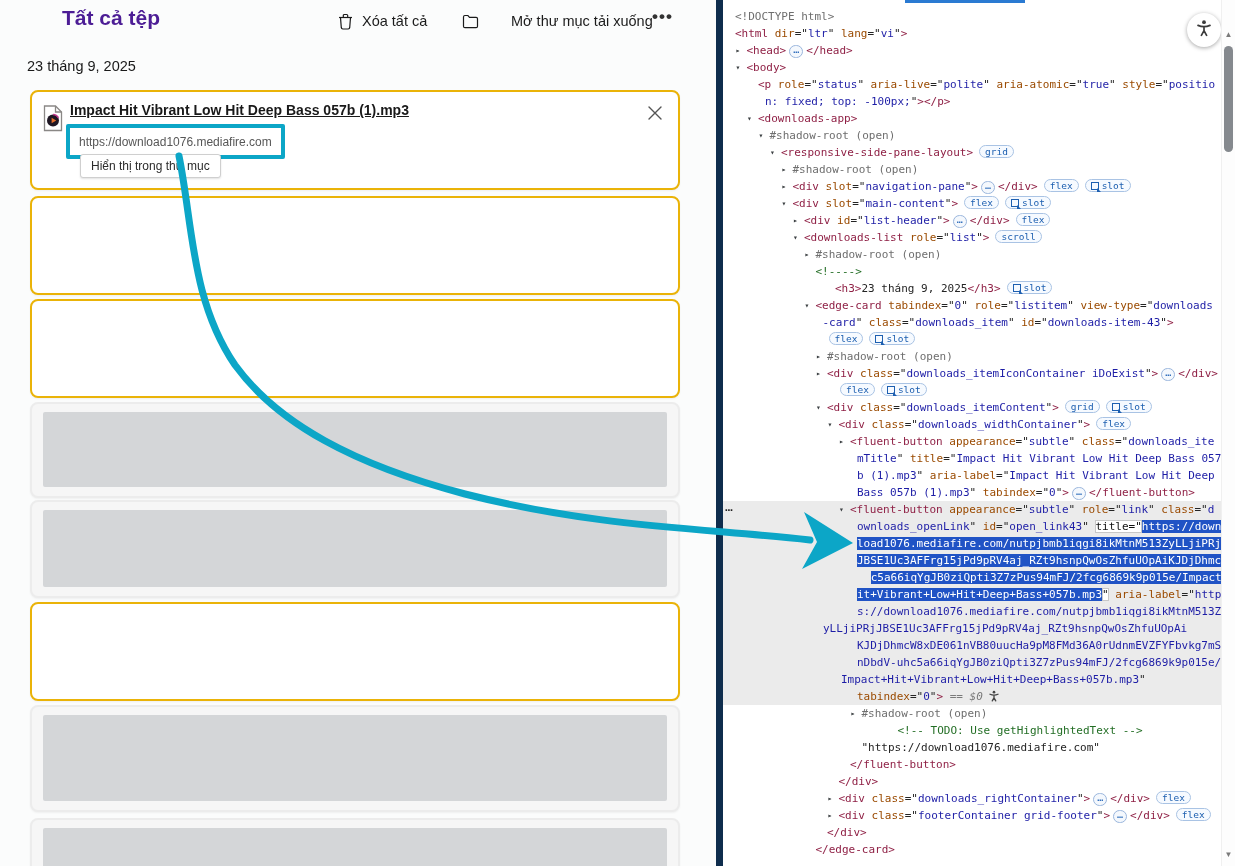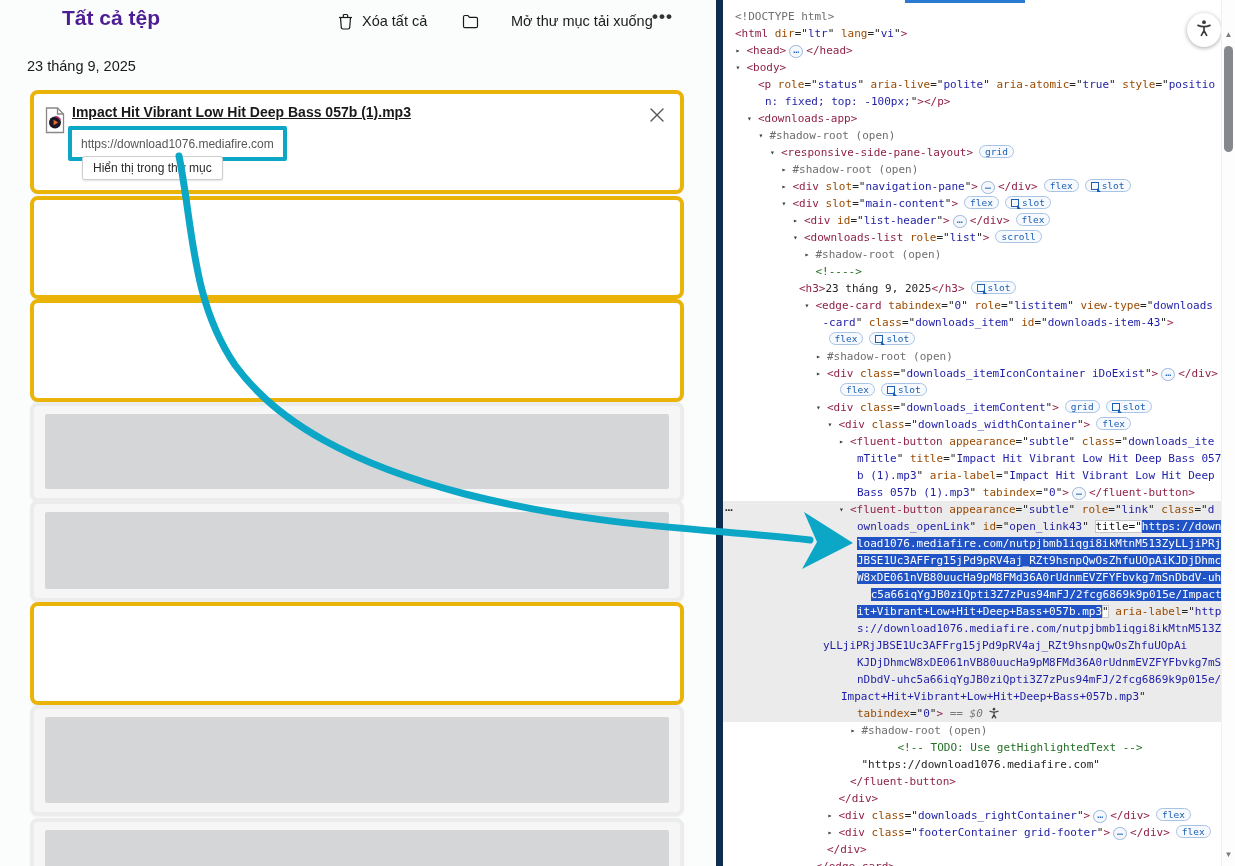--- a/index.html
+++ b/index.html
@@ -10,21 +10,21 @@
   .left-panel{position:absolute;left:0;top:0;width:716px;height:866px;background:#fbfcfc;}
   .page-title{position:absolute;left:30px;top:6px;font-size:21px;font-weight:700;color:#4c1d95;margin-left:32px;}
   .tb-btn{position:absolute;top:8px;display:flex;align-items:center;gap:9px;height:26px;
           font-size:14.5px;color:#1b1b1b;cursor:pointer;background:none;border:none;padding:0;}
   .tb-btn svg{display:block;}
   .btn-delete{left:338px;}
   .btn-openfolder{left:462px;gap:32px;}
   .btn-more{left:652px;top:4px;font-size:17px;font-weight:700;color:#333;letter-spacing:1px;}
   .date-header{position:absolute;left:27px;top:58px;font-size:14.5px;color:#1a1a1a;}
 
-  .card{position:absolute;left:30px;width:646px;background:#fff;border:4px solid #eab308;
+  .card{position:absolute;left:30px;width:646px;background:#fff;border:2px solid #eab308;
         border-radius:8px;box-shadow:0 1px 2px rgba(0,0,0,.05);}
   .card.gray{background:#f6f6f6;border-color:#ececec;}
   .sk-inner{position:absolute;left:11px;right:11px;top:8px;bottom:9px;background:#d4d6d8;border-radius:2px;}
 
   .item-card{top:90px;height:96px;}
   .file-icon{position:absolute;left:10px;top:13px;}
   .item-title{position:absolute;left:38px;top:10px;font-size:14px;font-weight:700;color:#191919;
               text-decoration:underline;cursor:pointer;white-space:nowrap;}
   .url-box{position:absolute;left:34px;top:32px;border:4px solid #0ca6c7;border-radius:2px;
            background:#fff;padding:4px 9px 5px 9px;}
@@ -168,38 +168,37 @@
       <div class="tl" style="padding-left: 35px;"><span class="arr" style="left: 24px;">▾</span><span class="seg-t">&lt;downloads-app&gt;</span></div>
       <div class="tl" style="padding-left: 46.5px;"><span class="arr" style="left: 35.5px;">▾</span><span class="seg-g">#shadow-root (open)</span></div>
       <div class="tl" style="padding-left: 58px;"><span class="arr" style="left: 47px;">▾</span><span class="seg-t">&lt;responsive-side-pane-layout&gt;</span><span class="badge">grid</span></div>
       <div class="tl" style="padding-left: 69.5px;"><span class="arr" style="left: 58.5px;">▸</span><span class="seg-g">#shadow-root (open)</span></div>
       <div class="tl" style="padding-left: 69.5px;"><span class="arr" style="left: 58.5px;">▸</span><span class="seg-t">&lt;div</span><span class="seg-a"> slot</span><span class="seg-p">="</span><span class="seg-v">navigation-pane</span><span class="seg-p">"</span><span class="seg-t">&gt;</span><span class="epill">…</span><span class="seg-t">&lt;/div&gt;</span><span class="badge">flex</span><span class="badge"><span class="slot-ico"></span>slot</span></div>
       <div class="tl" style="padding-left: 69.5px;"><span class="arr" style="left: 58.5px;">▾</span><span class="seg-t">&lt;div</span><span class="seg-a"> slot</span><span class="seg-p">="</span><span class="seg-v">main-content</span><span class="seg-p">"</span><span class="seg-t">&gt;</span><span class="badge">flex</span><span class="badge"><span class="slot-ico"></span>slot</span></div>
       <div class="tl" style="padding-left: 81px;"><span class="arr" style="left: 70px;">▸</span><span class="seg-t">&lt;div</span><span class="seg-a"> id</span><span class="seg-p">="</span><span class="seg-v">list-header</span><span class="seg-p">"</span><span class="seg-t">&gt;</span><span class="epill">…</span><span class="seg-t">&lt;/div&gt;</span><span class="badge">flex</span></div>
       <div class="tl" style="padding-left: 81px;"><span class="arr" style="left: 70px;">▾</span><span class="seg-t">&lt;downloads-list</span><span class="seg-a"> role</span><span class="seg-p">="</span><span class="seg-v">list</span><span class="seg-p">"</span><span class="seg-t">&gt;</span><span class="badge">scroll</span></div>
       <div class="tl" style="padding-left: 92.5px;"><span class="arr" style="left: 81.5px;">▸</span><span class="seg-g">#shadow-root (open)</span></div>
       <div class="tl" style="padding-left: 92.5px;"><span class="seg-c">&lt;!----&gt;</span></div>
-      <div class="tl" style="padding-left: 76px;"><span class="seg-t">&lt;h3&gt;</span><span class="seg-p">23 tháng 9, 2025</span><span class="seg-t">&lt;/h3&gt;</span><span class="badge"><span class="slot-ico"></span>slot</span></div>
+      <div class="tl" style="padding-left: 112px;"><span class="seg-t">&lt;h3&gt;</span><span class="seg-p">23 tháng 9, 2025</span><span class="seg-t">&lt;/h3&gt;</span><span class="badge"><span class="slot-ico"></span>slot</span></div>
       <div class="tl" style="padding-left: 92.5px;"><span class="arr" style="left: 81.5px;">▾</span><span class="seg-t">&lt;edge-card</span><span class="seg-a"> tabindex</span><span class="seg-p">="</span><span class="seg-v">0</span><span class="seg-p">"</span><span class="seg-a"> role</span><span class="seg-p">="</span><span class="seg-v">listitem</span><span class="seg-p">"</span><span class="seg-a"> view-type</span><span class="seg-p">="</span><span class="seg-v">downloads</span></div>
       <div class="tl" style="padding-left: 99.5px;"><span class="seg-v">-card</span><span class="seg-p">"</span><span class="seg-a"> class</span><span class="seg-p">="</span><span class="seg-v">downloads_item</span><span class="seg-p">"</span><span class="seg-a"> id</span><span class="seg-p">="</span><span class="seg-v">downloads-item-43</span><span class="seg-p">"</span><span class="seg-t">&gt;</span></div>
       <div class="tl" style="padding-left: 99.5px;"><span class="badge">flex</span><span class="badge"><span class="slot-ico"></span>slot</span></div>
       <div class="tl" style="padding-left: 104px;"><span class="arr" style="left: 93px;">▸</span><span class="seg-g">#shadow-root (open)</span></div>
       <div class="tl" style="padding-left: 104px;"><span class="arr" style="left: 93px;">▸</span><span class="seg-t">&lt;div</span><span class="seg-a"> class</span><span class="seg-p">="</span><span class="seg-v">downloads_itemIconContainer iDoExist</span><span class="seg-p">"</span><span class="seg-t">&gt;</span><span class="epill">…</span><span class="seg-t">&lt;/div&gt;</span></div>
       <div class="tl" style="padding-left: 111px;"><span class="badge">flex</span><span class="badge"><span class="slot-ico"></span>slot</span></div>
       <div class="tl" style="padding-left: 104px;"><span class="arr" style="left: 93px;">▾</span><span class="seg-t">&lt;div</span><span class="seg-a"> class</span><span class="seg-p">="</span><span class="seg-v">downloads_itemContent</span><span class="seg-p">"</span><span class="seg-t">&gt;</span><span class="badge">grid</span><span class="badge"><span class="slot-ico"></span>slot</span></div>
       <div class="tl" style="padding-left: 115.5px;"><span class="arr" style="left: 104.5px;">▾</span><span class="seg-t">&lt;div</span><span class="seg-a"> class</span><span class="seg-p">="</span><span class="seg-v">downloads_widthContainer</span><span class="seg-p">"</span><span class="seg-t">&gt;</span><span class="badge">flex</span></div>
       <div class="tl" style="padding-left: 127px;"><span class="arr" style="left: 116px;">▸</span><span class="seg-t">&lt;fluent-button</span><span class="seg-a"> appearance</span><span class="seg-p">="</span><span class="seg-v">subtle</span><span class="seg-p">"</span><span class="seg-a"> class</span><span class="seg-p">="</span><span class="seg-v">downloads_ite</span></div>
       <div class="tl" style="padding-left: 134px;"><span class="seg-v">mTitle</span><span class="seg-p">"</span><span class="seg-a"> title</span><span class="seg-p">="</span><span class="seg-v">Impact Hit Vibrant Low Hit Deep Bass 057</span></div>
       <div class="tl" style="padding-left: 134px;"><span class="seg-v">b (1).mp3</span><span class="seg-p">"</span><span class="seg-a"> aria-label</span><span class="seg-p">="</span><span class="seg-v">Impact Hit Vibrant Low Hit Deep</span></div>
       <div class="tl" style="padding-left: 134px;"><span class="seg-v">Bass 057b (1).mp3</span><span class="seg-p">"</span><span class="seg-a"> tabindex</span><span class="seg-p">="</span><span class="seg-v">0</span><span class="seg-p">"</span><span class="seg-t">&gt;</span><span class="epill">…</span><span class="seg-t">&lt;/fluent-button&gt;</span></div>
       <div class="tl sel" style="padding-left: 127px;"><span class="arr" style="left: 116px;">▾</span><span class="gutter-dots">…</span><span class="seg-t">&lt;fluent-button</span><span class="seg-a"> appearance</span><span class="seg-p">="</span><span class="seg-v">subtle</span><span class="seg-p">"</span><span class="seg-a"> role</span><span class="seg-p">="</span><span class="seg-v">link</span><span class="seg-p">"</span><span class="seg-a"> class</span><span class="seg-p">="</span><span class="seg-v">d</span></div>
       <div class="tl sel" style="padding-left: 134px;"><span class="seg-v">ownloads_openLink</span><span class="seg-p">"</span><span class="seg-a"> id</span><span class="seg-p">="</span><span class="seg-v">open_link43</span><span class="seg-p">" </span><span class="seg-se">title="</span><span class="seg-sv">https://down</span></div>
       <div class="tl sel" style="padding-left: 134px;"><span class="seg-sv">load1076.mediafire.com/nutpjbmb1iqgi8ikMtnM513ZyLLjiPRj</span></div>
       <div class="tl sel" style="padding-left: 134px;"><span class="seg-sv">JBSE1Uc3AFFrg15jPd9pRV4aj_RZt9hsnpQwOsZhfuUOpAiKJDjDhmc</span></div>
-      <div class="tl sel" style="padding-left: 134px;"><span class="seg-sv">W8xDE061nVB80uucHa9pM8FMd36A0rUdnmEVZFYFbvkg7mSnDbdV-uh</span></div>
       <div class="tl sel" style="padding-left: 134px; text-align: right;"><span class="seg-sv">c5a66iqYgJB0ziQpti3Z7zPus94mFJ/2fcg6869k9p015e/Impact+H</span></div>
       <div class="tl sel" style="padding-left: 134px;"><span class="seg-sv">it+Vibrant+Low+Hit+Deep+Bass+057b.mp3</span><span class="seg-se">"</span><span class="seg-a"> aria-label</span><span class="seg-p">="</span><span class="seg-v">http</span></div>
       <div class="tl sel" style="padding-left: 134px;"><span class="seg-v">s://download1076.mediafire.com/nutpjbmb1iqgi8ikMtnM513Z</span></div>
       <div class="tl sel" style="padding-left: 100px;"><span class="seg-v">yLLjiPRjJBSE1Uc3AFFrg15jPd9pRV4aj_RZt9hsnpQwOsZhfuUOpAi</span></div>
       <div class="tl sel" style="padding-left: 134px;"><span class="seg-v">KJDjDhmcW8xDE061nVB80uucHa9pM8FMd36A0rUdnmEVZFYFbvkg7mS</span></div>
       <div class="tl sel" style="padding-left: 134px;"><span class="seg-v">nDbdV-uhc5a66iqYgJB0ziQpti3Z7zPus94mFJ/2fcg6869k9p015e/</span></div>
       <div class="tl sel" style="padding-left: 118px;"><span class="seg-v">Impact+Hit+Vibrant+Low+Hit+Deep+Bass+057b.mp3</span><span class="seg-p">"</span></div>
       <div class="tl sel" style="padding-left: 134px;"><span class="seg-a">tabindex</span><span class="seg-p">="</span><span class="seg-v">0</span><span class="seg-p">"</span><span class="seg-t">&gt;</span><span class="seg-eq"> == $0</span><span class="person-ico"><svg width="12" height="12" viewBox="0 0 18 18" fill="none" stroke="#444" stroke-width="2" stroke-linecap="round">
             <circle cx="9" cy="3.2" r="2" fill="#444" stroke="none"></circle>
             <path d="M3 6.4c2 .9 4 1.3 6 1.3s4-.4 6-1.3M9 7.7v4M9 11.7l-2.6 4.6M9 11.7l2.6 4.6"></path>

